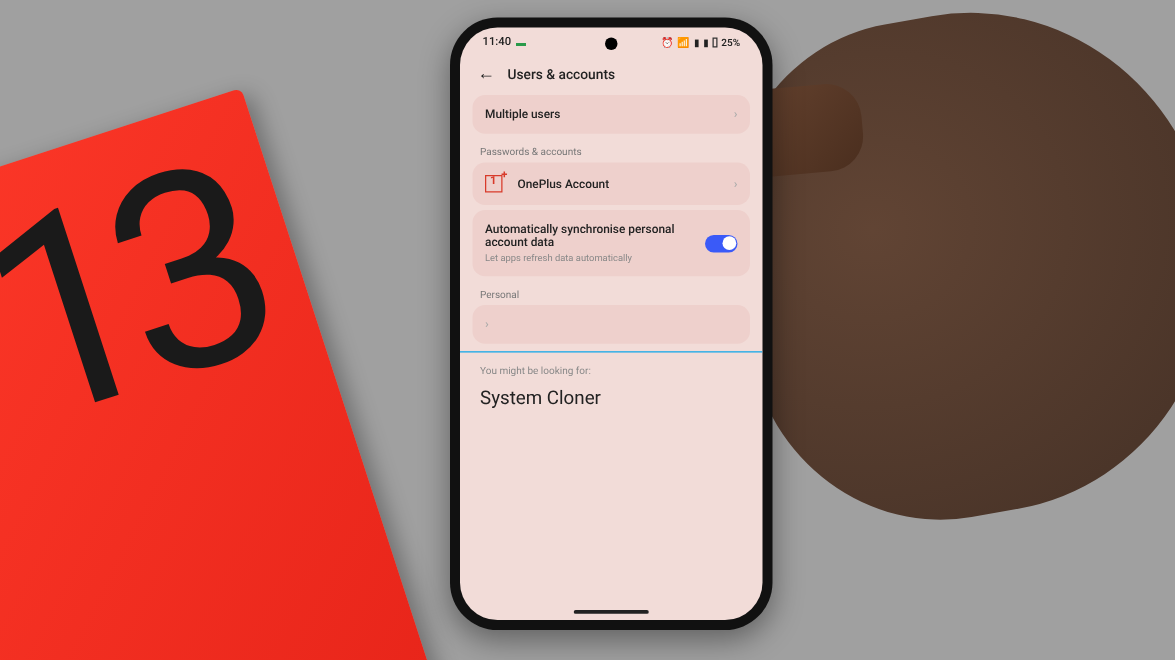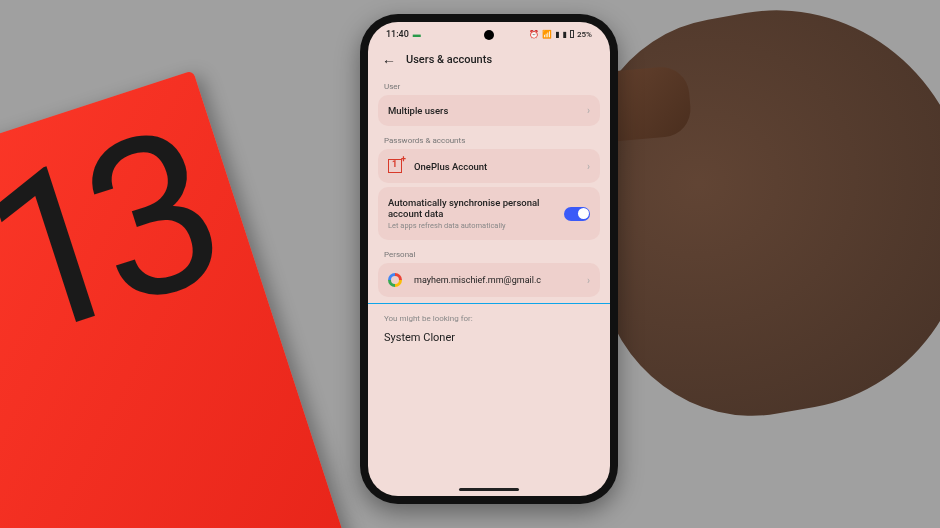--- a/index.html
+++ b/index.html
@@ -198,21 +198,21 @@
     font-size: 9.5px;
     font-weight: 500;
     padding: 10px 6px 12px 6px;
   }
   .suggest-section {
     margin: 6px -10px 0 -10px;
     padding: 10px 16px 40px 16px;
     border-top: 1px solid #0ea5e9;
   }
   .suggest-label { font-size: 8px; color: #888; margin-bottom: 8px; }
-  .suggest-item { font-size: 11px; }
+  .suggest-item { font-size: 15px; }
   .home-indicator {
     position: absolute;
     bottom: 5px;
     left: 50%;
     transform: translateX(-50%);
     width: 60px;
     height: 3px;
     background: #222;
     border-radius: 2px;
   }
@@ -246,21 +246,20 @@
         <span class="bat-box"></span>
         <span>25%</span>
       </div>
     </div>
 
     <div class="header">
       <span class="back-arrow">←</span>
       <span class="header-title">Users &amp; accounts</span>
     </div>
 
-    <div class="section-label">User</div>
     <div class="card">
       <span class="card-title">Multiple users</span>
       <span class="chev">›</span>
     </div>
 
     <div class="section-label">Passwords &amp; accounts</div>
     <div class="card has-icon">
       <div class="left">
         <span class="oneplus-icon"></span>
         <span class="card-title">OnePlus Account</span>
@@ -271,24 +270,20 @@
     <div class="card sync-card">
       <div class="sync-text">
         <div class="card-title">Automatically synchronise personal account data</div>
         <div class="card-sub">Let apps refresh data automatically</div>
       </div>
       <div class="toggle"></div>
     </div>
 
     <div class="section-label">Personal</div>
     <div class="card has-icon">
-      <div class="left">
-        <span class="g-icon"></span>
-        <span class="email-text">mayhem.mischief.mm@gmail.c</span>
-      </div>
       <span class="chev">›</span>
     </div>
 
 
     <div class="suggest-section">
       <div class="suggest-label">You might be looking for:</div>
       <div class="suggest-item">System Cloner</div>
     </div>
 
     <div class="home-indicator"></div>

